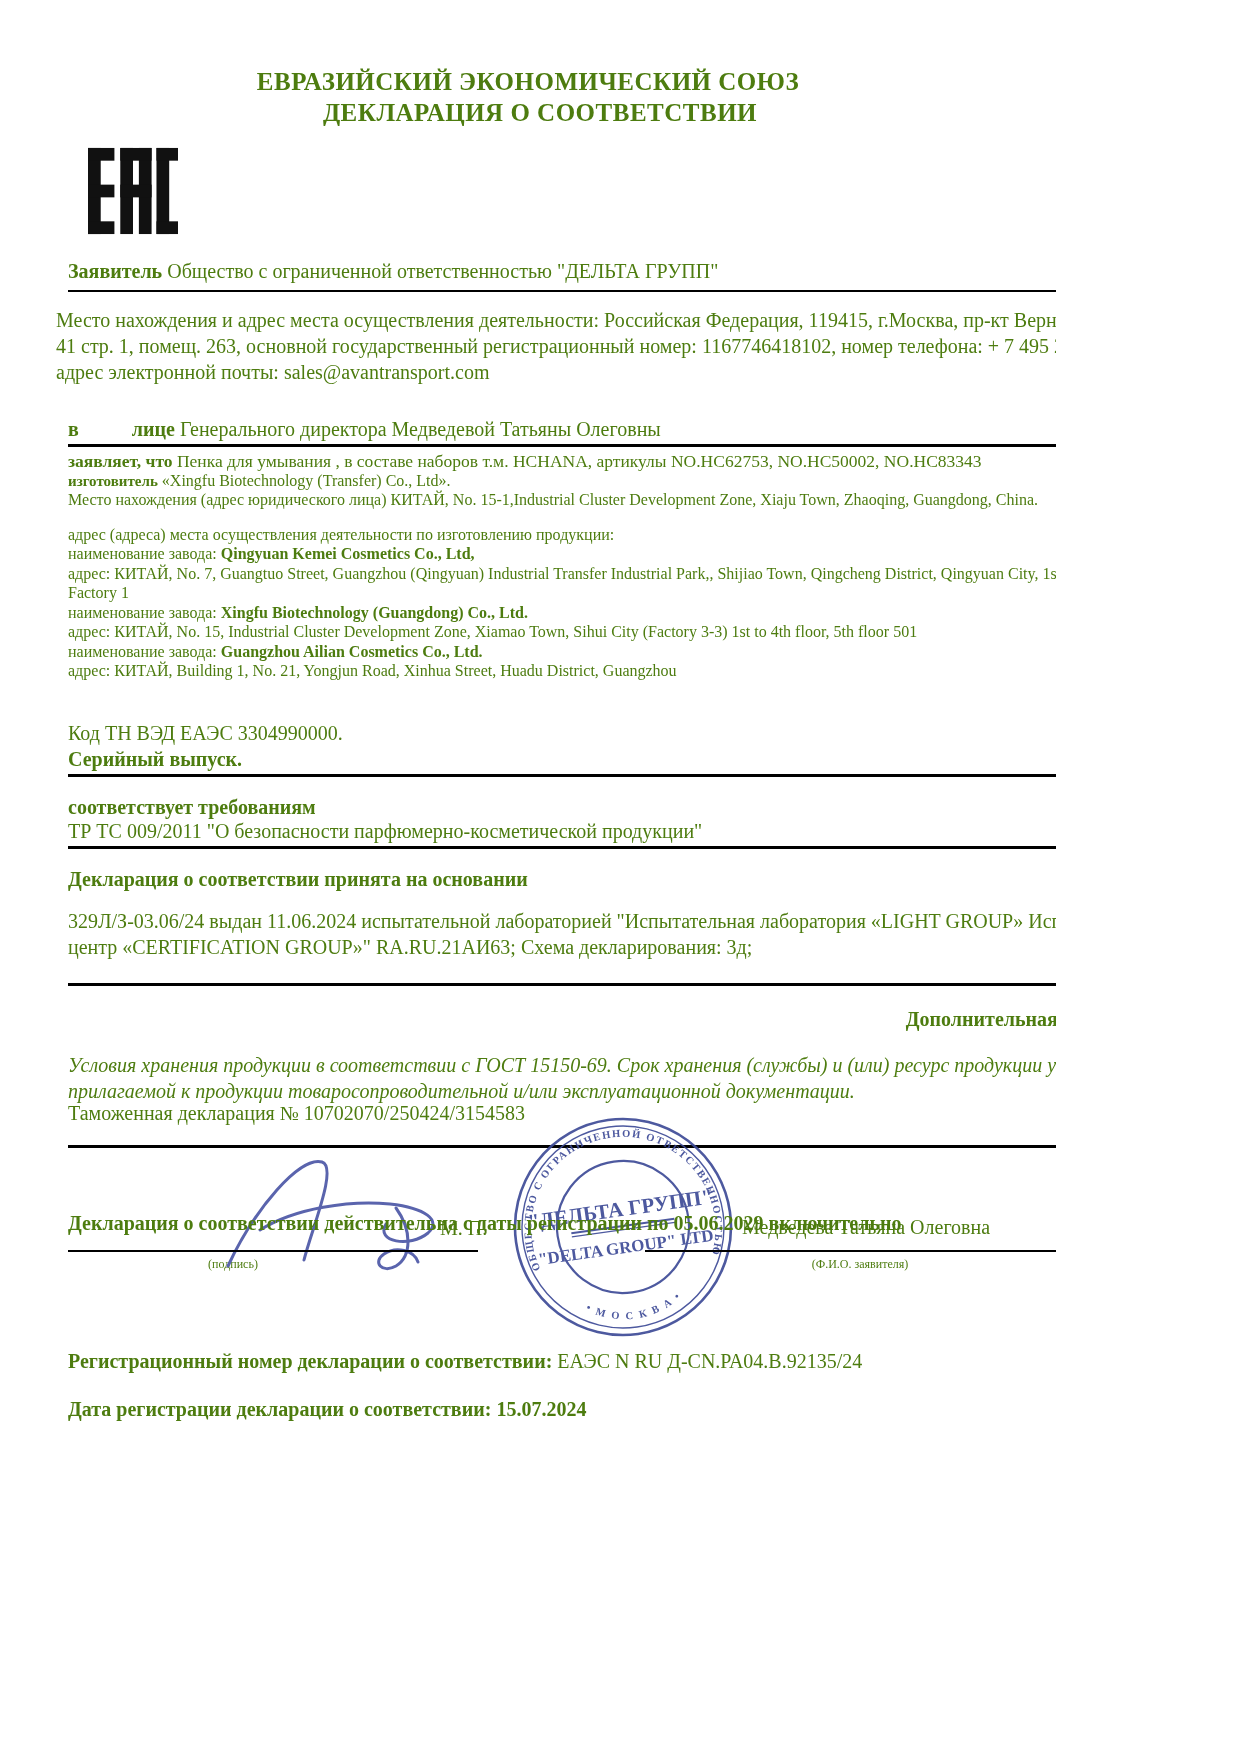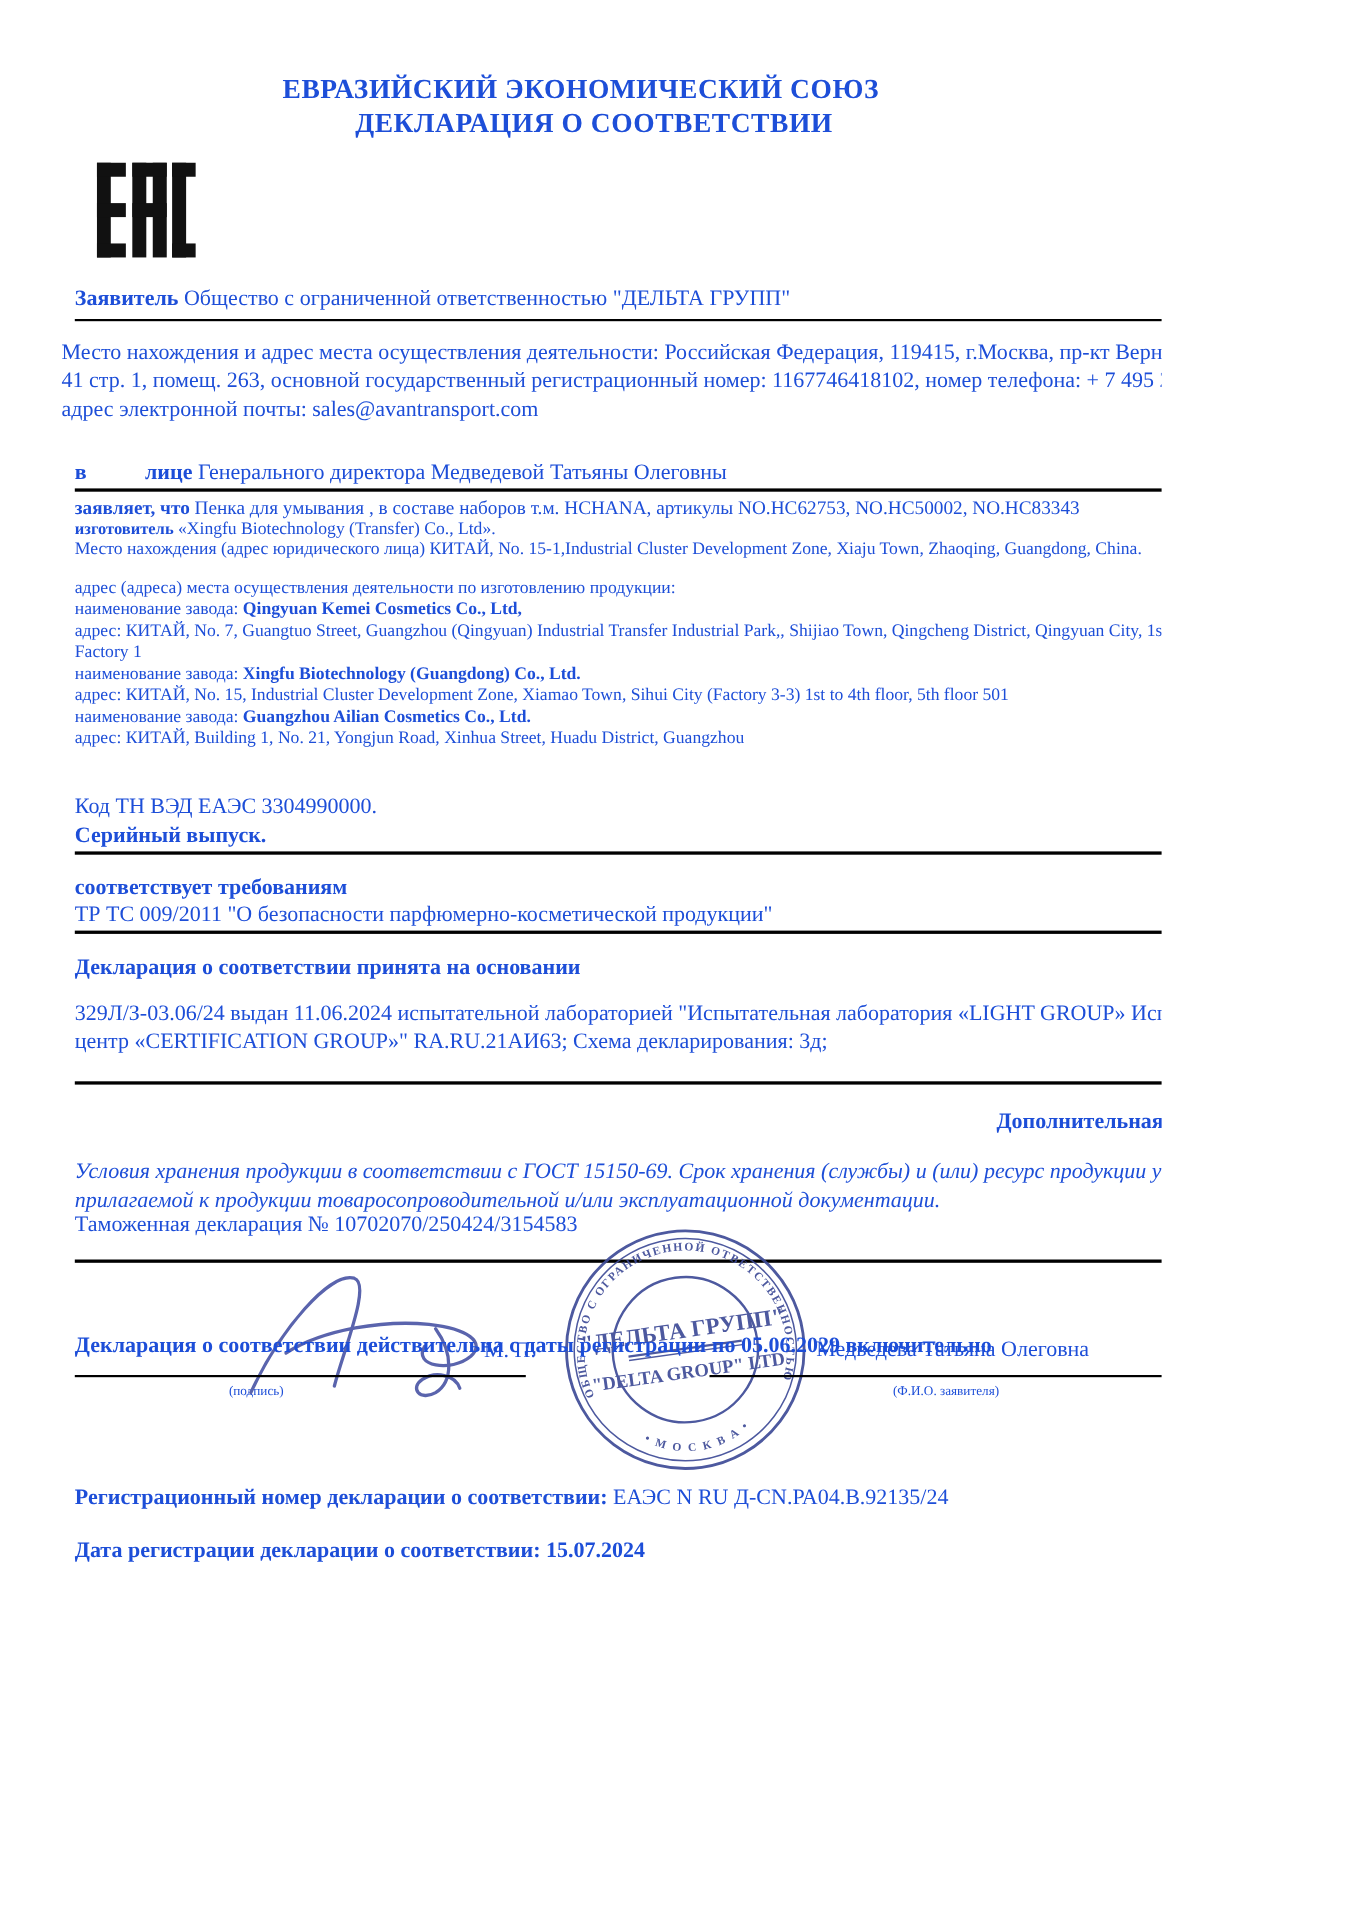--- a/index.html
+++ b/index.html
@@ -1,18 +1,18 @@
 <!DOCTYPE html>
 <html><head>
 <meta charset="utf-8">
 <style>
   html,body{margin:0;padding:0;background:#ffffff;}
   .page{
     position:relative;width:1056px;height:1755px;background:#ffffff;
-    font-family:"Liberation Serif","DejaVu Serif",serif;color:#1d4ed8;overflow:hidden;
+    font-family:"Liberation Serif","DejaVu Serif",serif;color:#4d7c0f;overflow:hidden;
   }
   .abs{position:absolute;}
   .t20{font-size:20px;line-height:26px;}
   .t17{font-size:17.5px;line-height:22px;}
   .t16{font-size:16px;line-height:19.5px;}
   .b{font-weight:bold;}
   .rule{position:absolute;background:#000;height:2px;}
   .rule.thick{height:3px;}
   .title{width:100%;text-align:center;font-weight:bold;font-size:25px;line-height:31px;letter-spacing:.5px;}
   .caption{font-size:12px;line-height:14px;text-align:center;}

